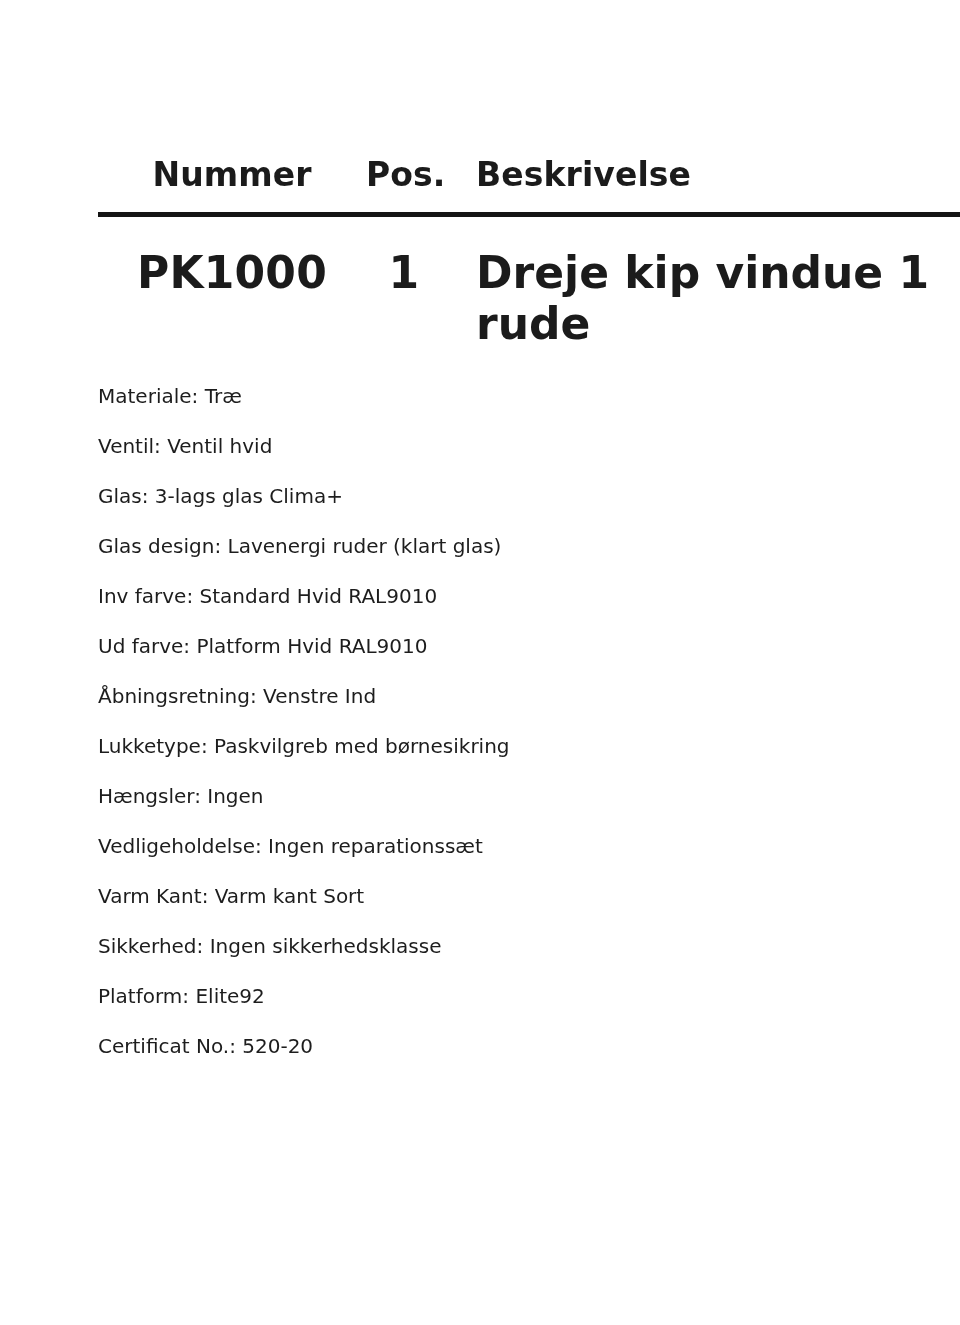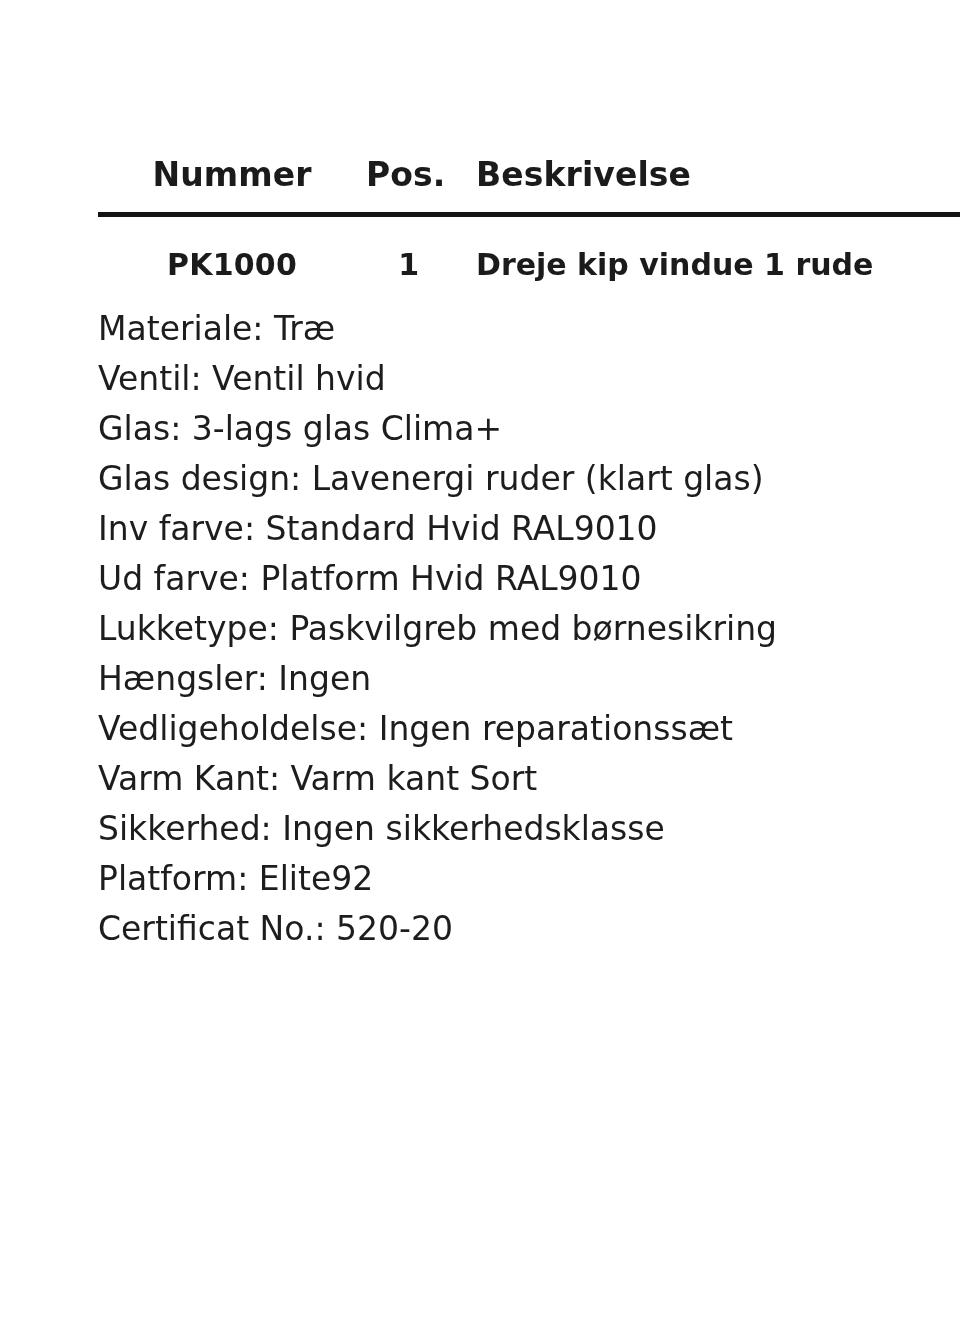--- a/index.html
+++ b/index.html
@@ -39,30 +39,30 @@
     margin-left: 0;
     width: 862px;
     height: 5px;
     background: #141414;
   }
   
   .item-row {
     display: flex;
     align-items: baseline;
     font-weight: bold;
-    font-size: 30px;
+    font-size: 44px;
     margin-top: 30px;
   }
   .item-row .col-pos { text-align: right; padding-right: 57px; box-sizing: border-box; }
   .item-row .col-number { letter-spacing: 0.2px; }
 
   
   .specs {
     margin-top: 22px;
-    font-size: 33px;
+    font-size: 20px;
     line-height: 50px;
     font-weight: 400;
     color: #1d1d1d;
   }
   .spec-line {
     white-space: pre;
   }
 </style>
 </head>
 <body>
@@ -83,20 +83,21 @@
     <div class="col-desc">Dreje kip vindue 1 rude</div>
   </div>
 
   <div class="specs">
     <div class="spec-line">Materiale: Træ</div>
     <div class="spec-line">Ventil: Ventil hvid</div>
     <div class="spec-line">Glas: 3-lags glas Clima+</div>
     <div class="spec-line">Glas design: Lavenergi ruder (klart glas)</div>
     <div class="spec-line">Inv farve: Standard Hvid RAL9010</div>
     <div class="spec-line">Ud farve: Platform Hvid RAL9010</div>
+    <div class="spec-line">Åbningsretning: Venstre Ind</div>
     <div class="spec-line">Lukketype: Paskvilgreb med børnesikring</div>
     <div class="spec-line">Hængsler: Ingen</div>
     <div class="spec-line">Vedligeholdelse: Ingen reparationssæt</div>
     <div class="spec-line">Varm Kant: Varm kant Sort</div>
     <div class="spec-line">Sikkerhed: Ingen sikkerhedsklasse</div>
     <div class="spec-line">Platform: Elite92</div>
     <div class="spec-line">Certificat No.: 520-20</div>
   </div>
 
 </div>

